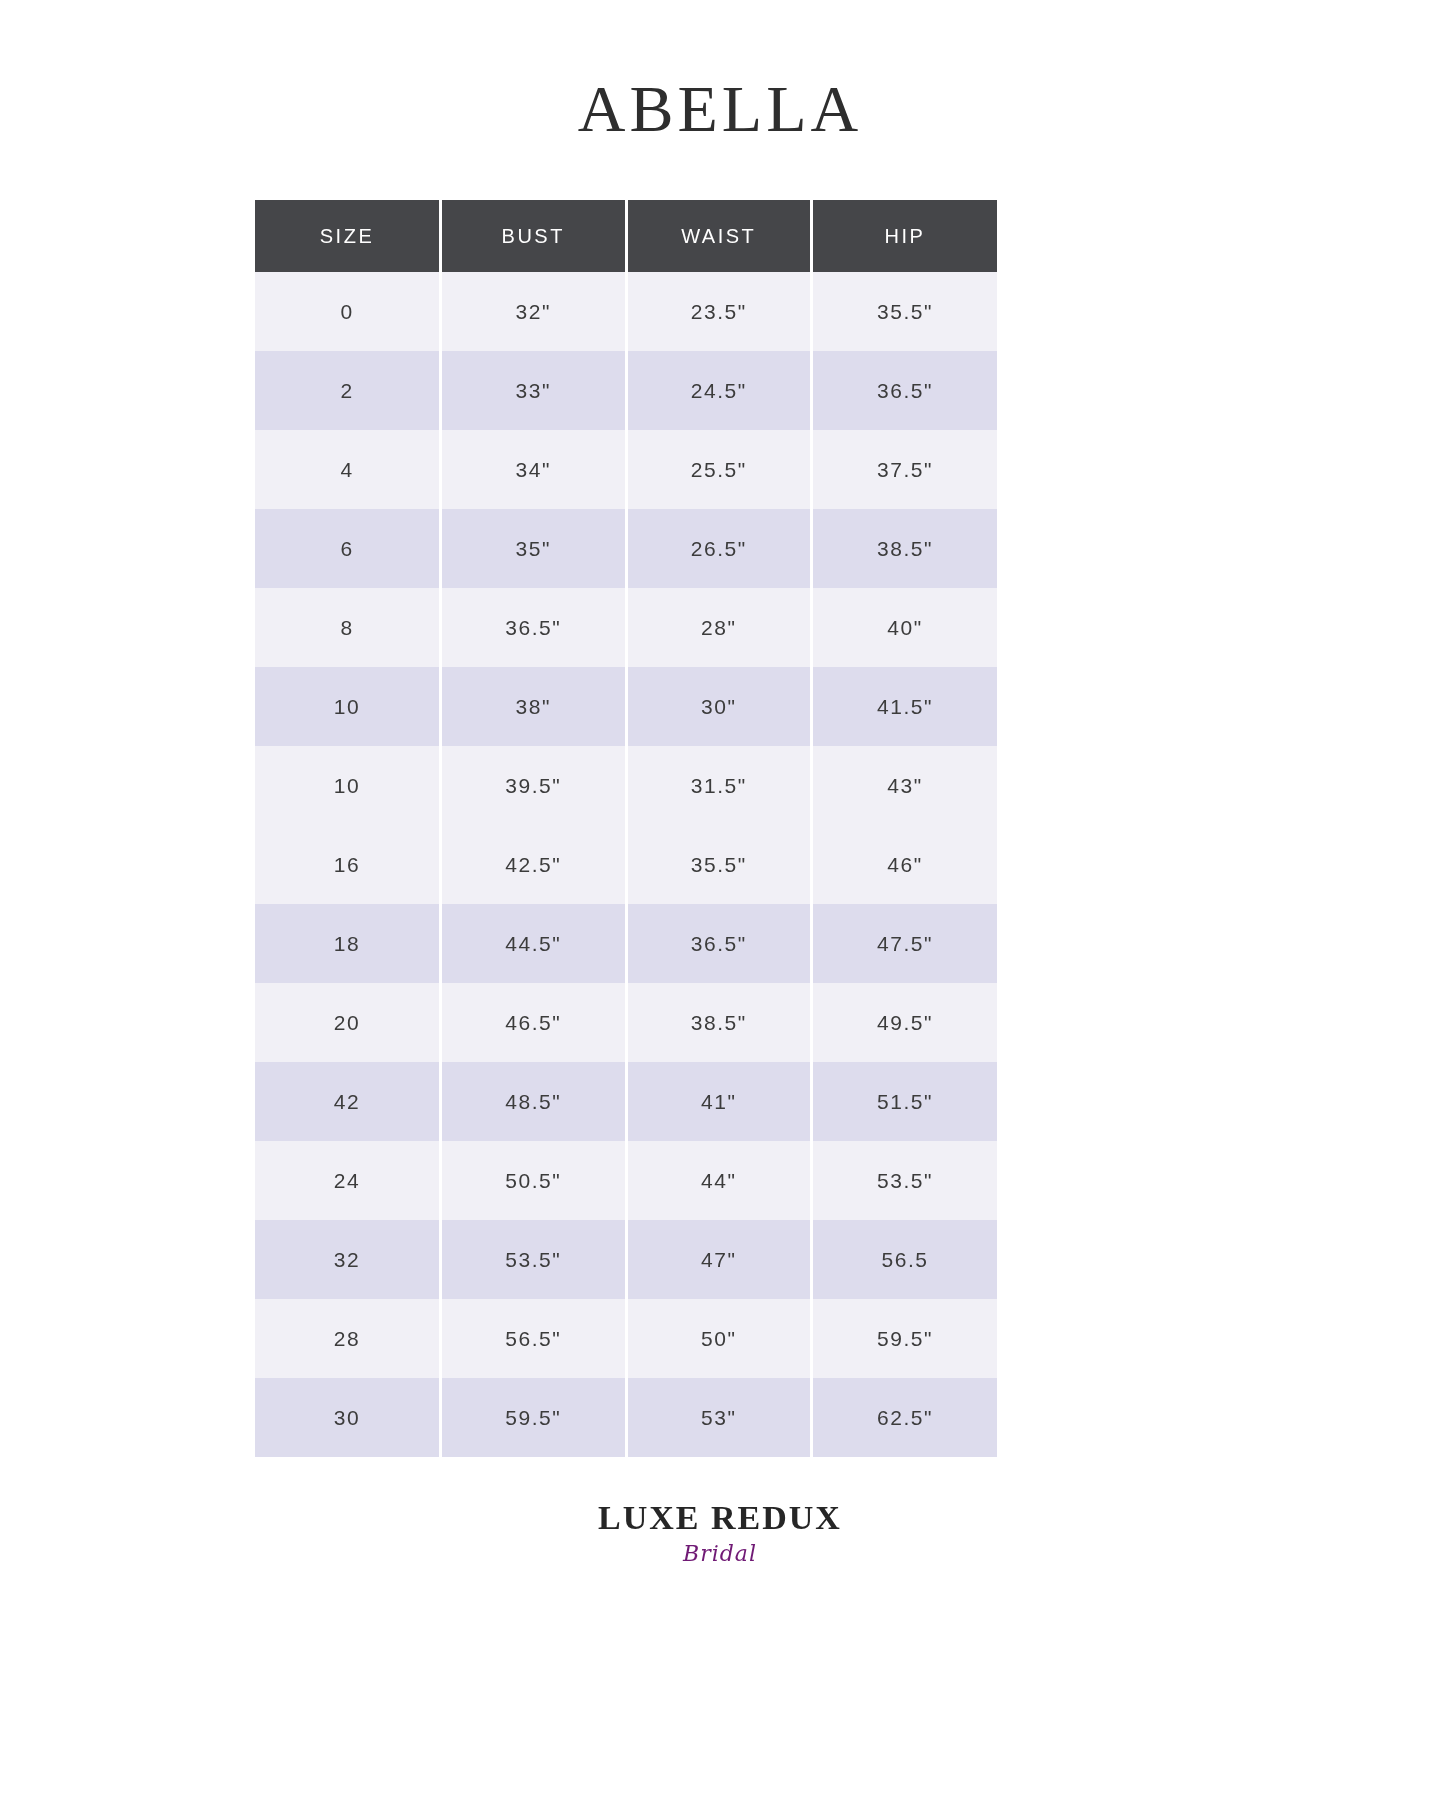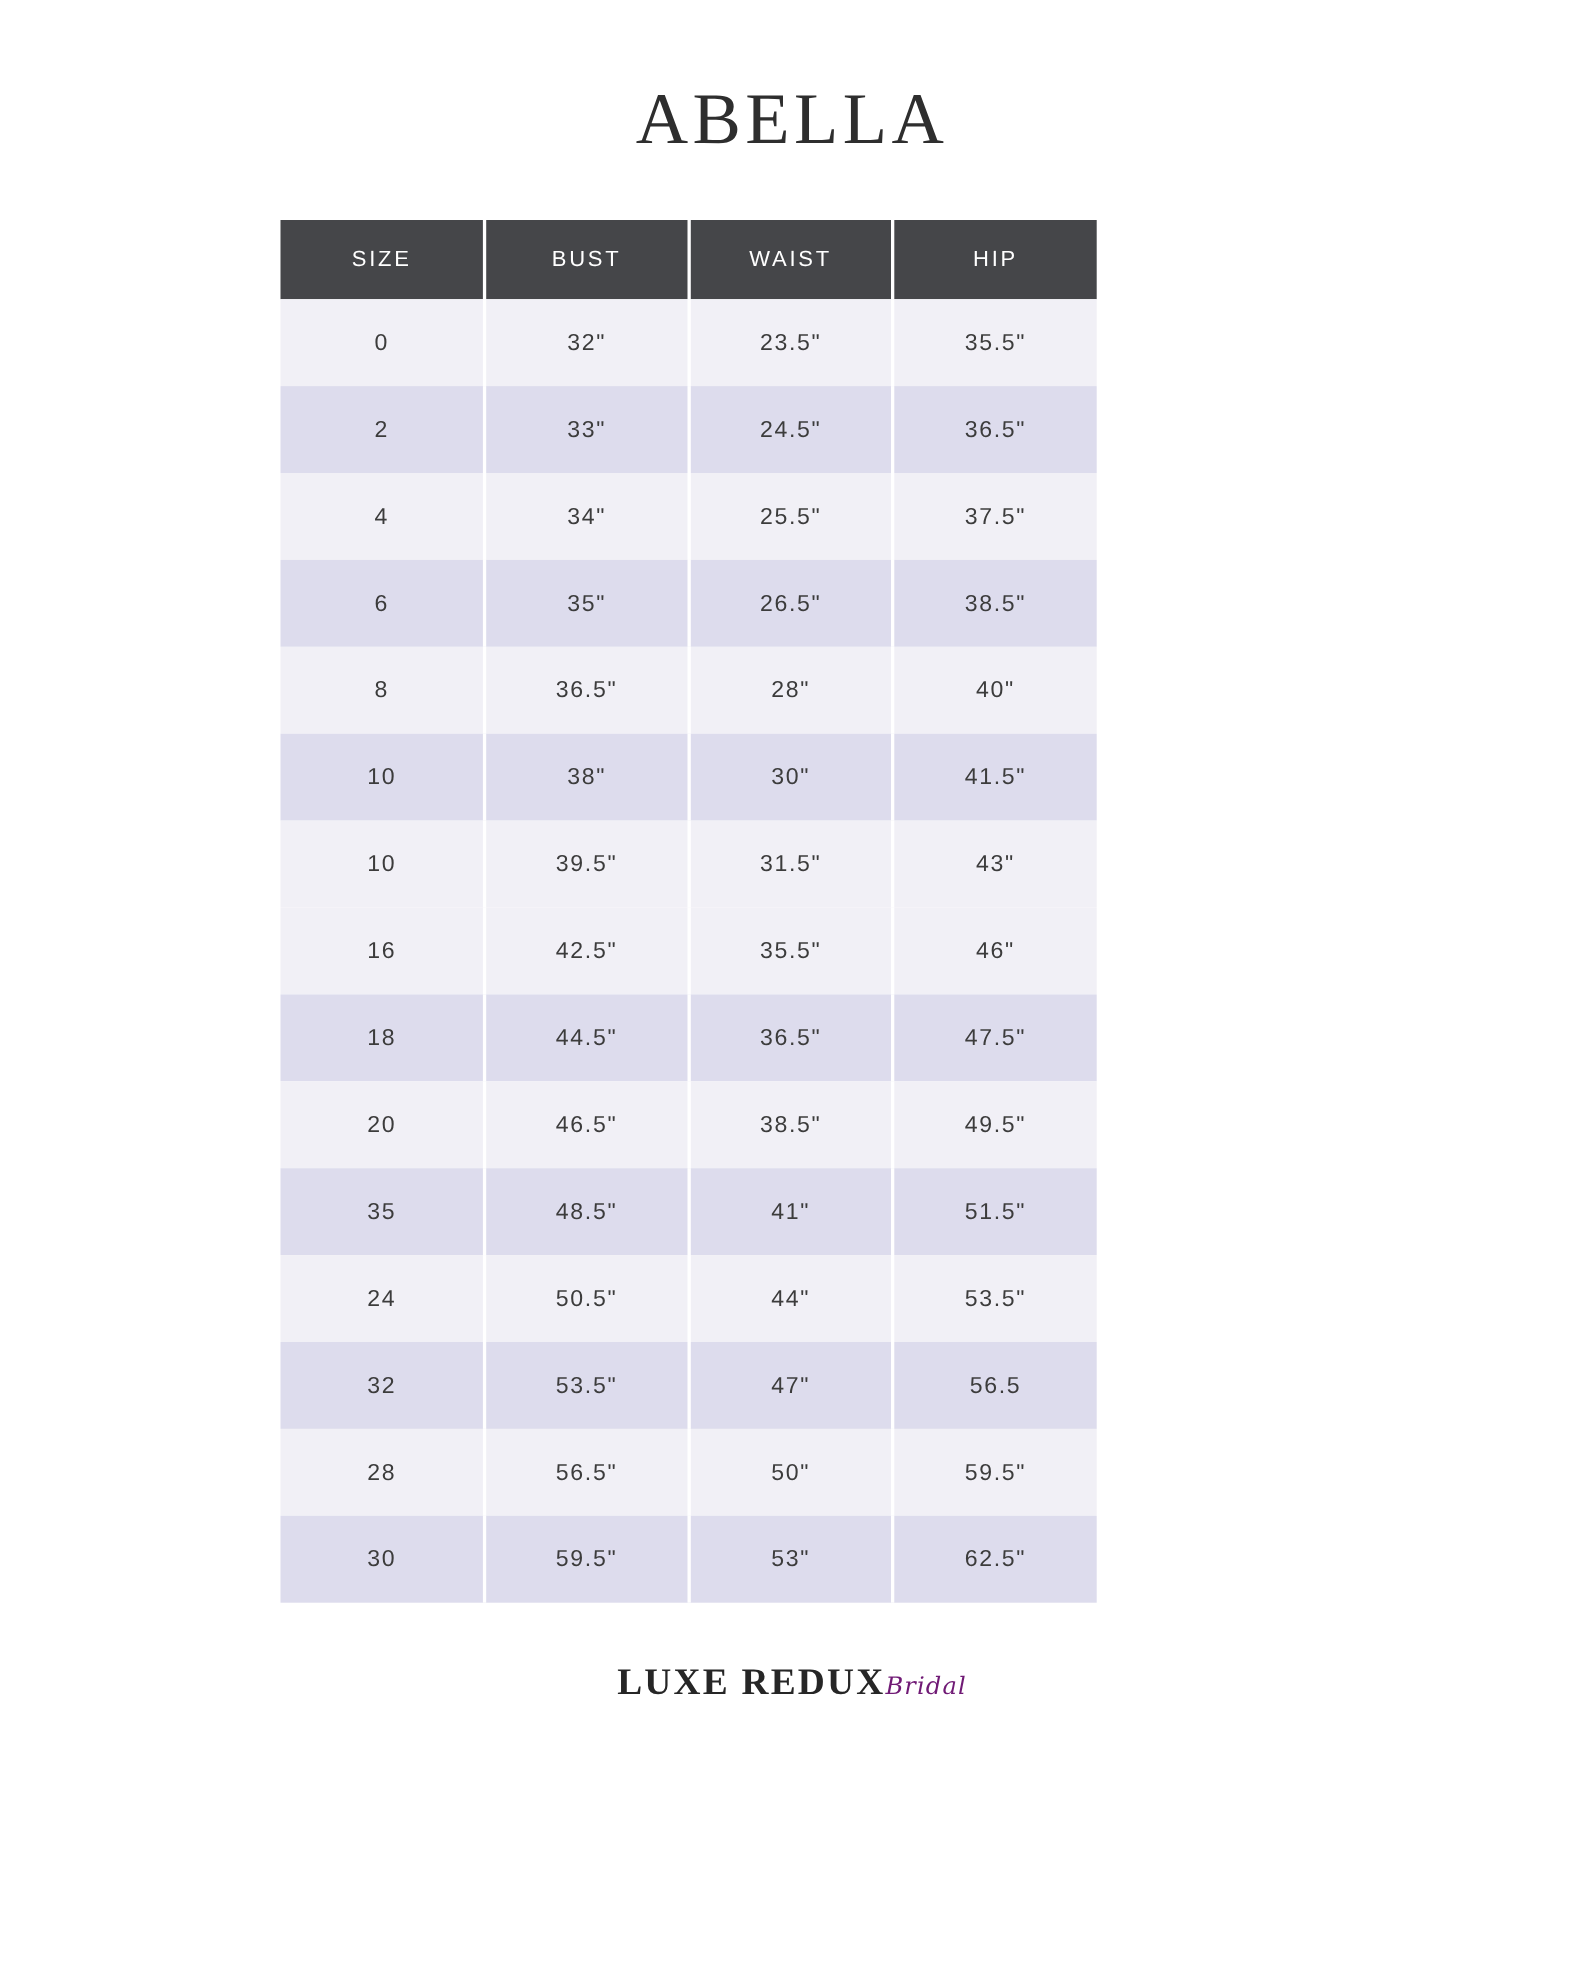--- a/index.html
+++ b/index.html
@@ -57,23 +57,23 @@
     text-align: center;
     font-size: 21px;
     letter-spacing: 1.5px;
     color: #3c3c3c;
     border-right: 3px solid #ffffff;
   }
   table.size-chart td:last-child { border-right: none; }
   tbody tr.odd td { background: #f1f0f6; }
   tbody tr.even td { background: #dddced; }
   .footer {
-    margin-top: 56px;
+    margin-top: 44px;
     display: flex;
-    flex-direction: row;
+    flex-direction: column;
     align-items: center;
   }
   .footer-main {
     font-family: "Liberation Serif", serif;
     font-size: 34px;
     letter-spacing: 2px;
     font-weight: 700;
     color: #262626;
     line-height: 1;
   }
@@ -158,21 +158,21 @@
           <td>36.5"</td>
           <td>47.5"</td>
         </tr>
         <tr class="odd">
           <td>20</td>
           <td>46.5"</td>
           <td>38.5"</td>
           <td>49.5"</td>
         </tr>
         <tr class="even">
-          <td>35</td>
+          <td>42</td>
           <td>48.5"</td>
           <td>41"</td>
           <td>51.5"</td>
         </tr>
         <tr class="odd">
           <td>24</td>
           <td>50.5"</td>
           <td>44"</td>
           <td>53.5"</td>
         </tr>

